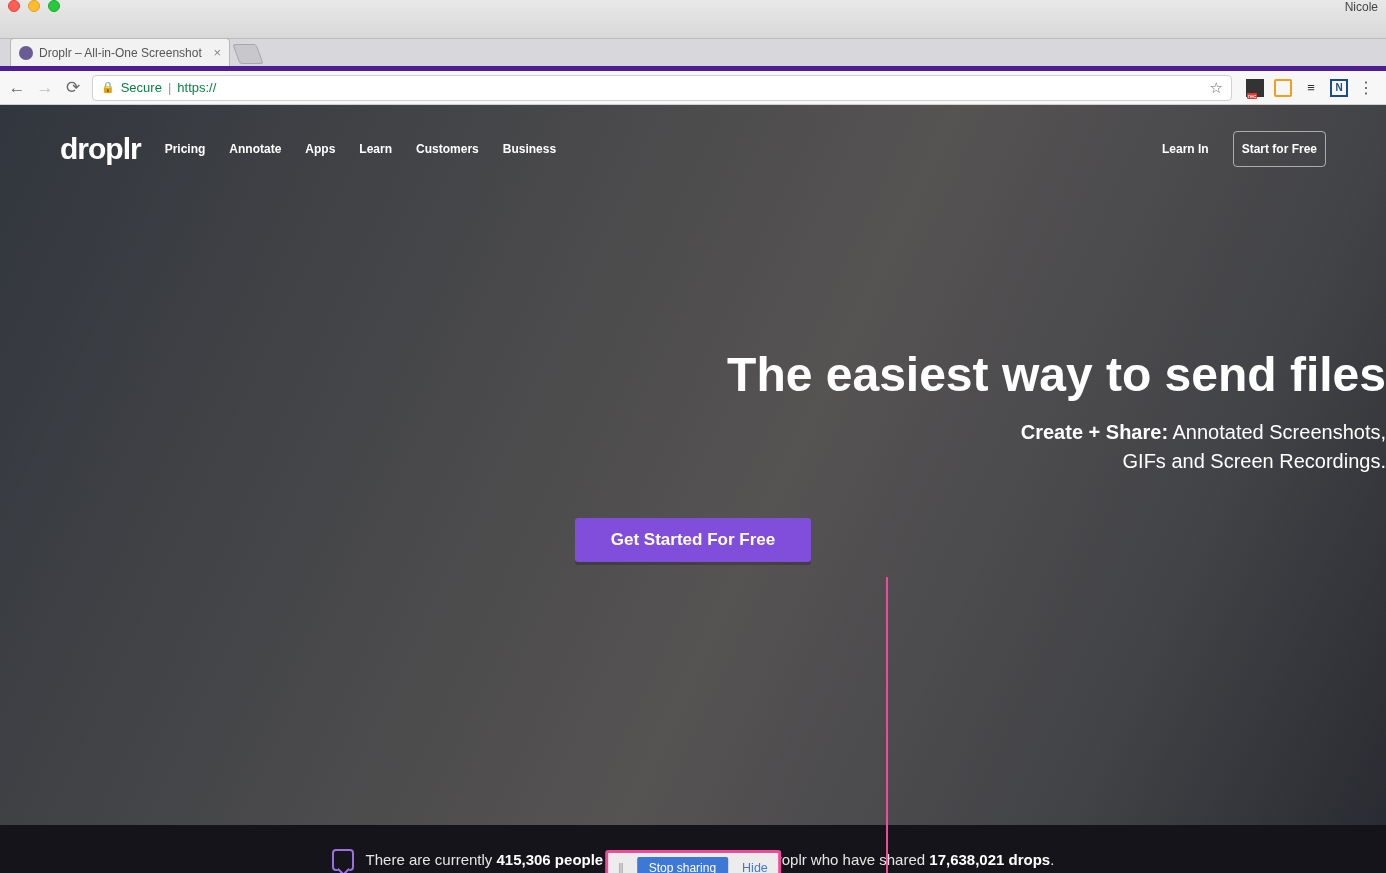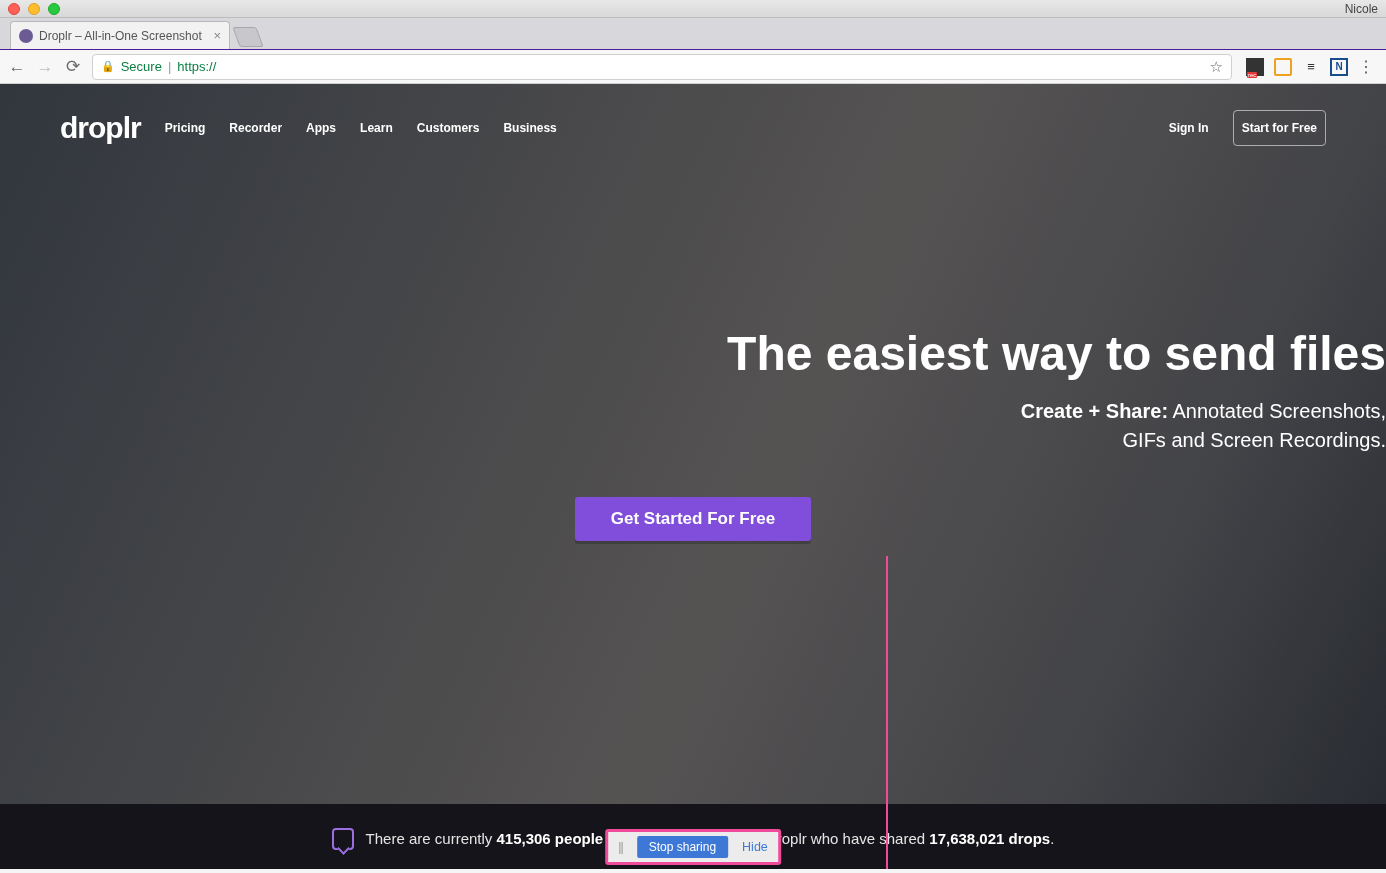--- a/index.html
+++ b/index.html
@@ -1,28 +1,28 @@
 <!DOCTYPE html>
 <html><head>
 <meta charset="utf-8">
 <style>
 * { margin:0; padding:0; box-sizing:border-box; font-family:-apple-system,BlinkMacSystemFont,"Segoe UI",Helvetica,Arial,sans-serif; }
 body { width:1386px; height:873px; background:#f5f5f5; overflow:hidden; position:relative; }
 
 
-.titlebar { height:18px; background:linear-gradient(#e8e8e8,#d8d8d8); display:flex; align-items:center; padding:0 8px; border-bottom:1px solid #bcbcbc; }
+.titlebar { height:39px; background:linear-gradient(#e8e8e8,#d8d8d8); display:flex; align-items:flex-start; padding:0 8px; border-bottom:1px solid #bcbcbc; }
 .traffic { display:flex; gap:8px; }
 .traffic span { width:12px; height:12px; border-radius:50%; display:block; }
 .tl-red{background:#ff5f56;border:1px solid #e0443e;}
 .tl-yel{background:#ffbd2e;border:1px solid #dea123;}
 .tl-grn{background:#27c93f;border:1px solid #1aab29;}
 .titlebar .user { margin-left:auto; font-size:12px; color:#444; }
 
 
-.tabstrip { height:32px; background:#d8d8dc; display:flex; align-items:flex-end; padding-left:10px; border-bottom:1px solid #4c1d95; }
+.tabstrip { height:32px; background:#d8d8dc; display:flex; align-items:flex-end; padding-left:10px; border-bottom:5px solid #4c1d95; }
 .tab { background:#f2f2f2; height:28px; min-width:220px; max-width:240px; border-radius:4px 4px 0 0; display:flex; align-items:center; padding:0 8px; font-size:12px; color:#555; border:1px solid #b8b8b8; border-bottom:none; gap:6px; }
 .tab .fav { width:14px;height:14px;border-radius:50%;background:#6b5b95;flex:none; }
 .tab .ttl { flex:1; white-space:nowrap; overflow:hidden; text-overflow:ellipsis; }
 .tab .x { color:#888; font-size:13px; }
 .newtab { width:24px;height:20px;background:#c8c8cc;border:1px solid #a8a8a8;margin-left:6px;margin-bottom:2px;transform:skewX(20deg);border-radius:3px; }
 
 
 .toolbar { height:34px; background:#f7f7f7; border-bottom:1px solid #d0d0d0; display:flex; align-items:center; padding:0 8px; gap:10px; }
 .nav-ico { color:#6a6a6a; font-size:17px; width:18px; text-align:center; cursor:pointer; }
 .nav-ico.dis { color:#bcbcbc; }
@@ -113,27 +113,27 @@
     <span class="ext-ico" style="border:2px solid #1a4b8c;color:#1a4b8c;font-weight:bold;font-size:10px;">N</span>
     <span class="menu-dots">⋮</span>
   </div>
 </div>
 
 <div class="page">
   <div class="hero">
     <div class="hnav">
       <span class="logo">droplr</span>
       <a>Pricing</a>
-      <a>Recorder</a>
+      <a>Annotate</a>
       <a>Apps</a>
       <a>Learn</a>
       <a>Customers</a>
       <a>Business</a>
       <span class="sp"></span>
-      <a>Sign In</a>
+      <a>Learn In</a>
       <a class="cta-outline">Start for Free</a>
     </div>
     <div class="hcenter">
       <div class="h1">The easiest way to send files</div>
       <div class="sub">
         <b>Create + Share:</b><span> Annotated Screenshots,</span><br>
         <span>GIFs and Screen Recordings.</span>
       </div>
       <div class="cta-main">Get Started For Free</div>
     </div>

